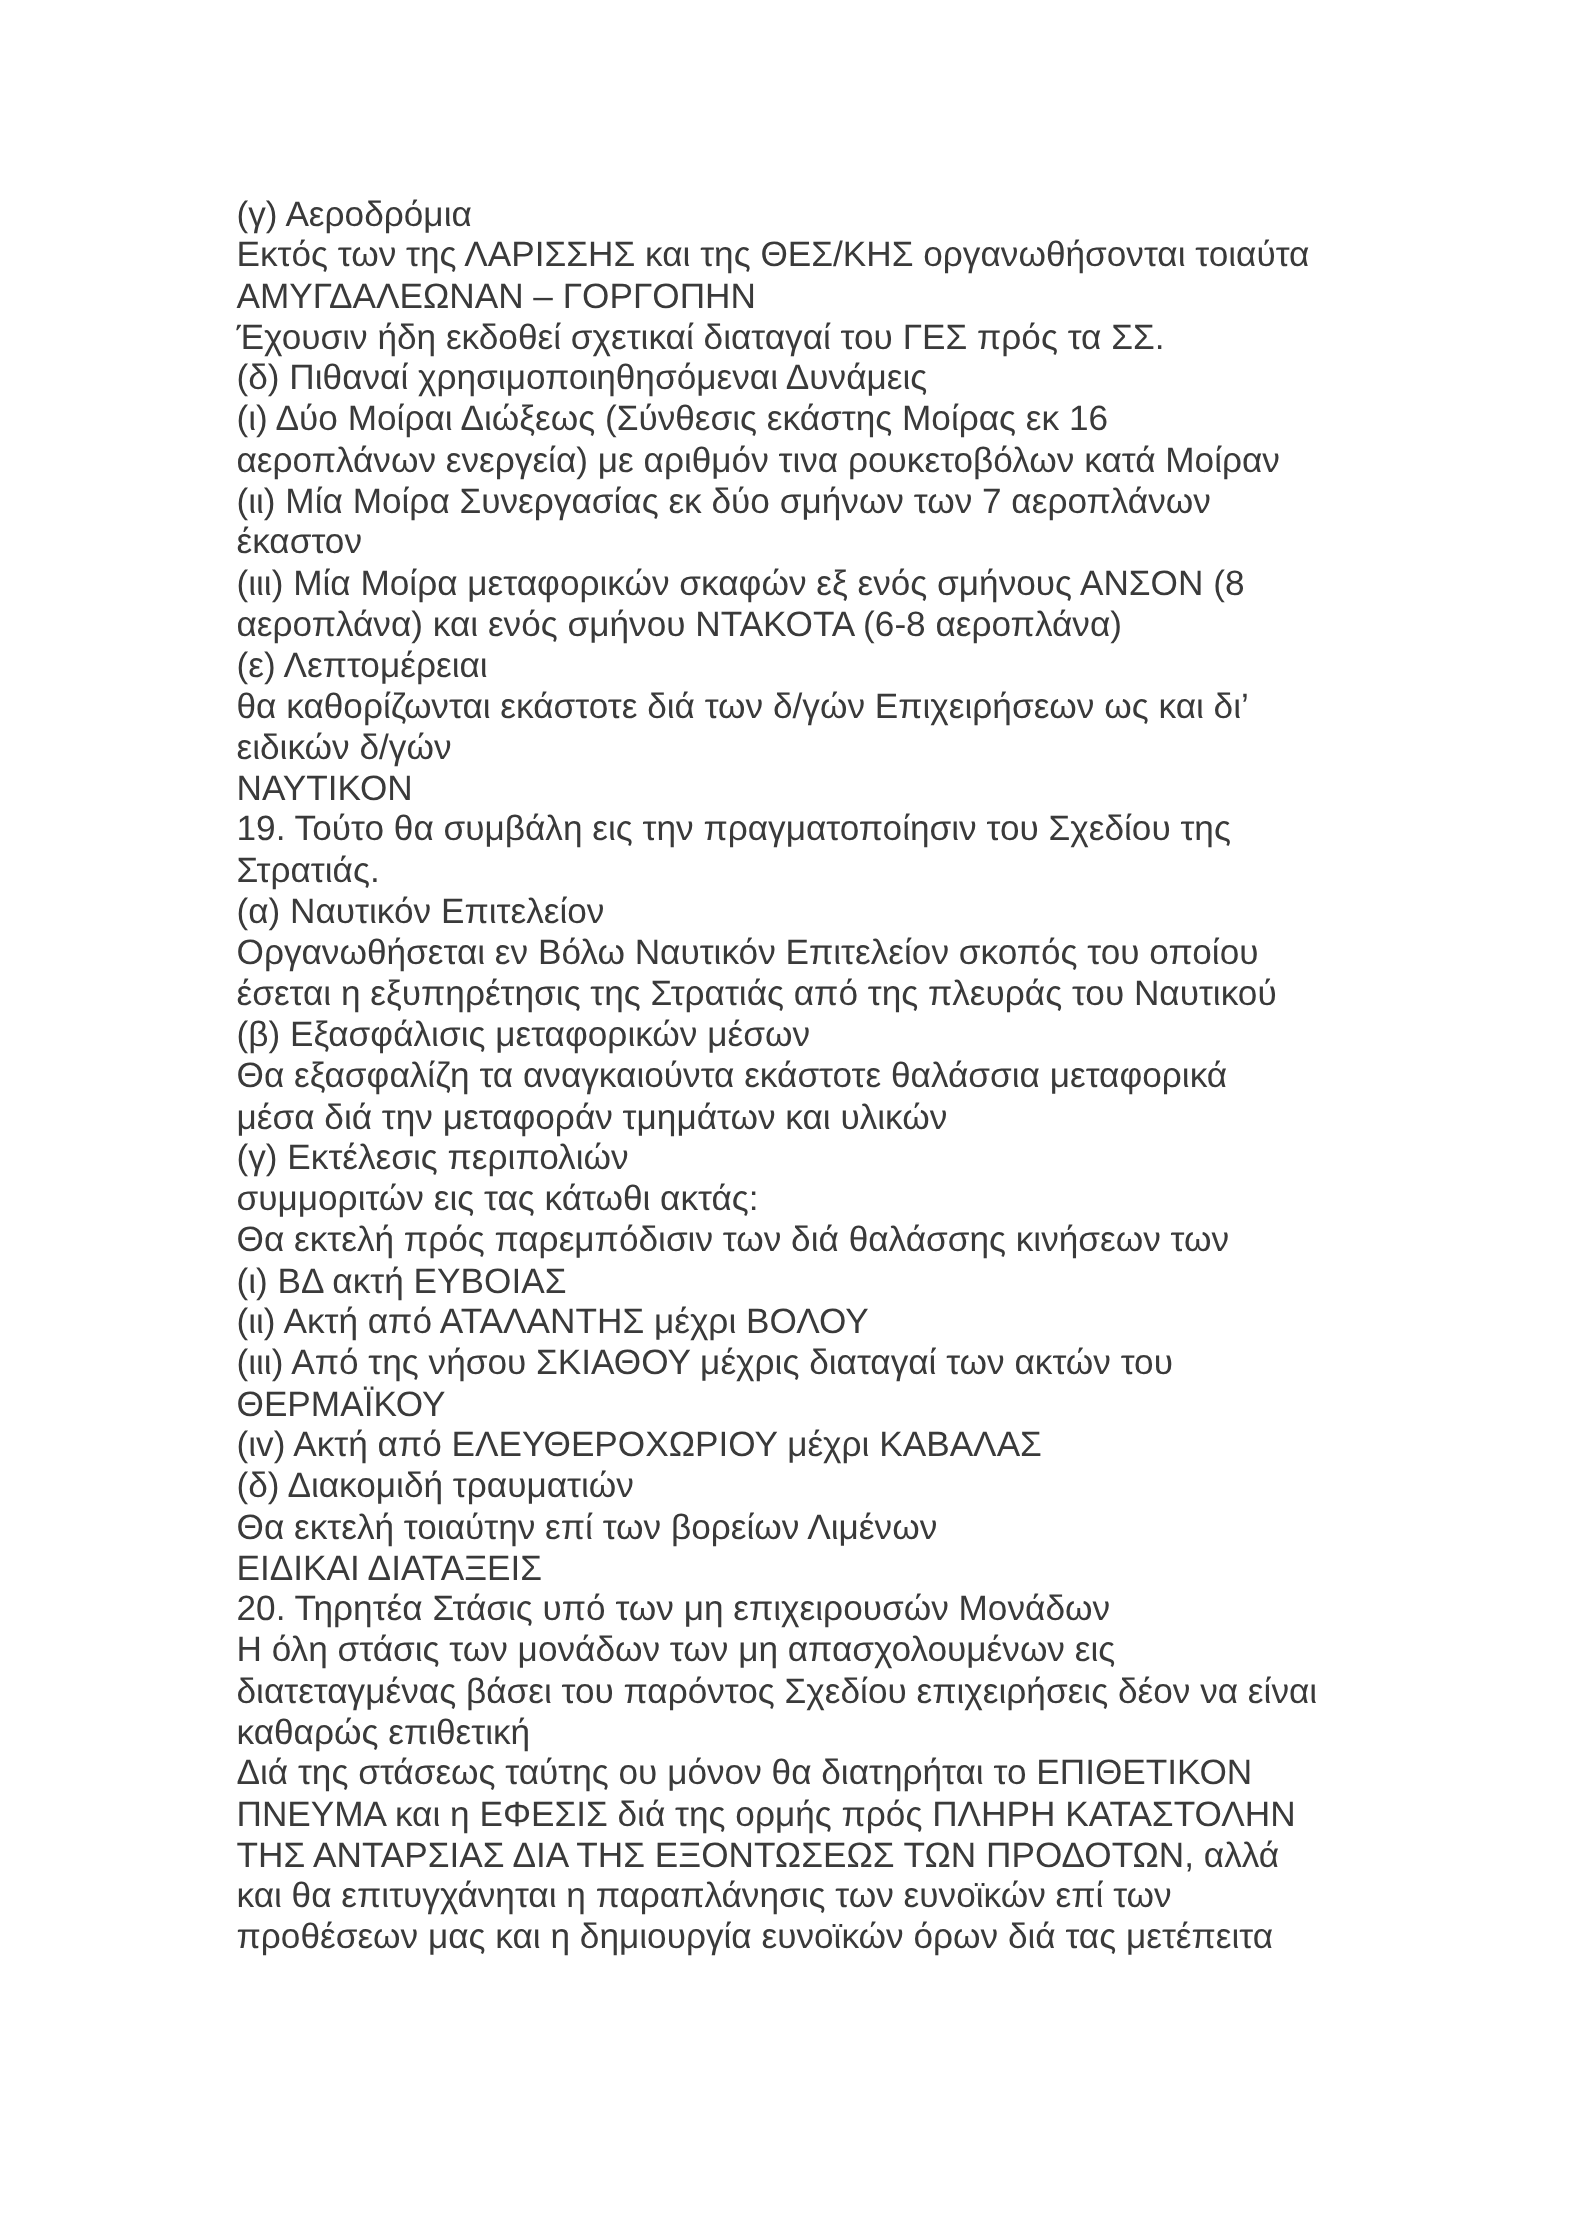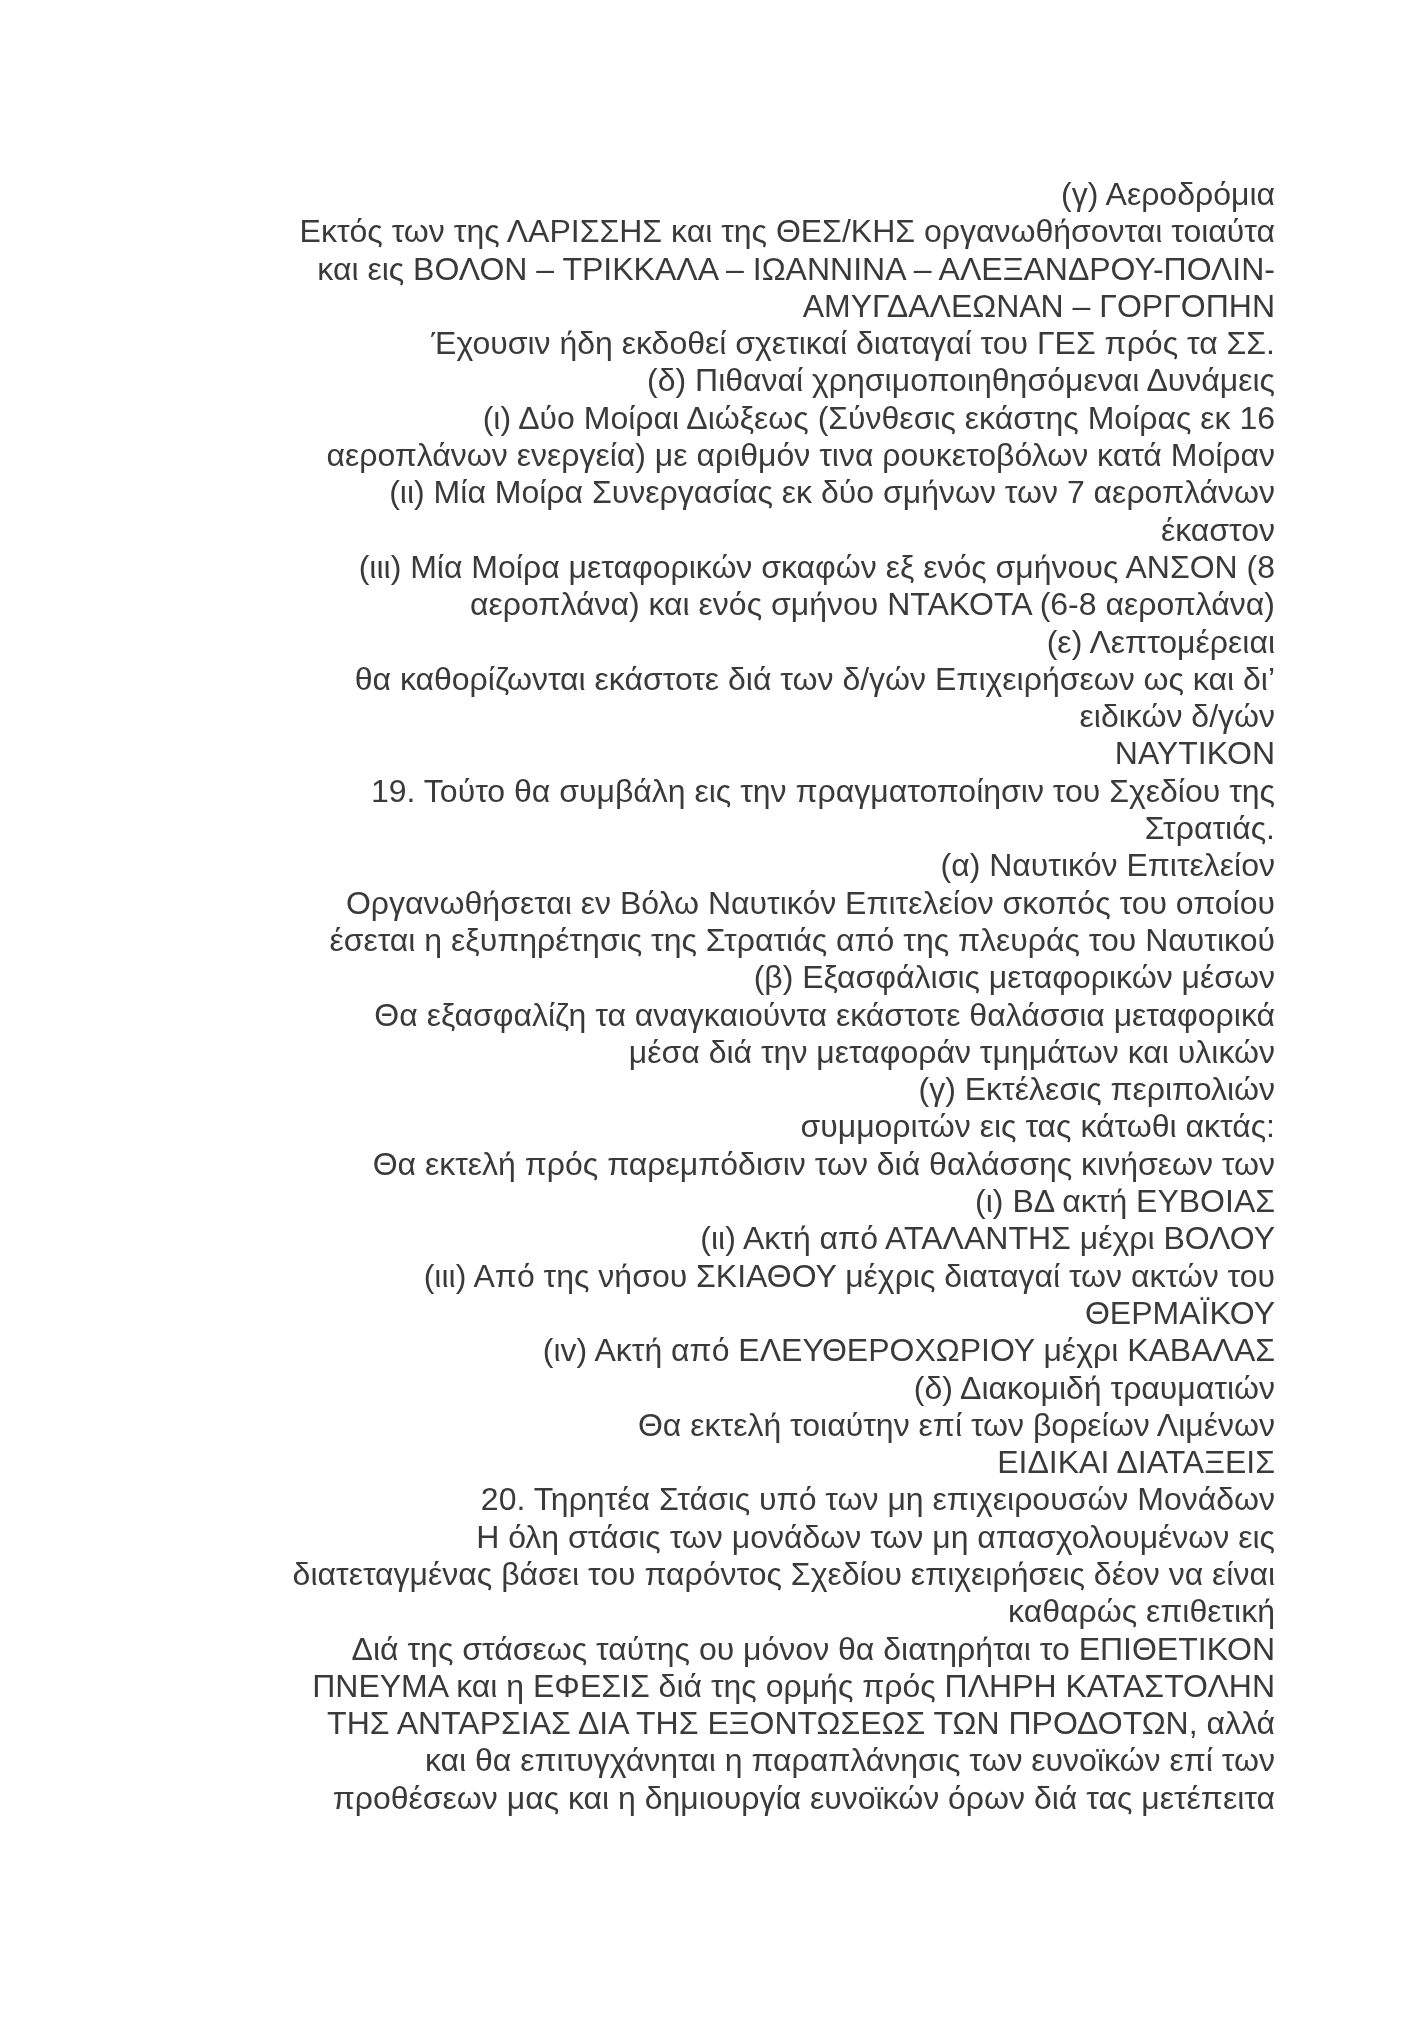--- a/index.html
+++ b/index.html
@@ -6,21 +6,20 @@
     margin: 0;
     padding: 0;
     background: #ffffff;
   }
   .page {
     position: relative;
     width: 1428px;
     height: 2028px;
     background: #ffffff;
     overflow: hidden;
-    text-align: right;
   }
   .text-block {
     position: absolute;
     left: 215px;
     top: 176px;
     width: 1060px;
     font-family: "Liberation Sans", "DejaVu Sans", sans-serif;
     font-size: 32px;
     line-height: 37.3px;
     font-weight: 400;
@@ -32,21 +31,20 @@
     height: 37.3px;
   }
 </style>
 </head>
 <body>
 
 <div class="page" style="background: rgb(255, 255, 255);">
   <div class="text-block" style="color: rgb(58, 58, 58);">
       <div class="doc-line">(γ) Αεροδρόμια</div>
       <div class="doc-line">Εκτός των της ΛΑΡΙΣΣΗΣ και της ΘΕΣ/ΚΗΣ οργανωθήσονται τοιαύτα</div>
-      <div class="doc-line">και εις ΒΟΛΟΝ – ΤΡΙΚΚΑΛΑ – ΙΩΑΝΝΙΝΑ – ΑΛΕΞΑΝΔΡΟΥ-ΠΟΛΙΝ-</div>
       <div class="doc-line">ΑΜΥΓΔΑΛΕΩΝΑΝ – ΓΟΡΓΟΠΗΝ</div>
       <div class="doc-line">Έχουσιν ήδη εκδοθεί σχετικαί διαταγαί του ΓΕΣ πρός τα ΣΣ.</div>
       <div class="doc-line">(δ) Πιθαναί χρησιμοποιηθησόμεναι Δυνάμεις</div>
       <div class="doc-line">(ι) Δύο Μοίραι Διώξεως (Σύνθεσις εκάστης Μοίρας εκ 16</div>
       <div class="doc-line">αεροπλάνων ενεργεία) με αριθμόν τινα ρουκετοβόλων κατά Μοίραν</div>
       <div class="doc-line">(ιι) Μία Μοίρα Συνεργασίας εκ δύο σμήνων των 7 αεροπλάνων</div>
       <div class="doc-line">έκαστον</div>
       <div class="doc-line">(ιιι) Μία Μοίρα μεταφορικών σκαφών εξ ενός σμήνους ΑΝΣΟΝ (8</div>
       <div class="doc-line">αεροπλάνα) και ενός σμήνου ΝΤΑΚΟΤΑ (6-8 αεροπλάνα)</div>
       <div class="doc-line">(ε) Λεπτομέρειαι</div>

